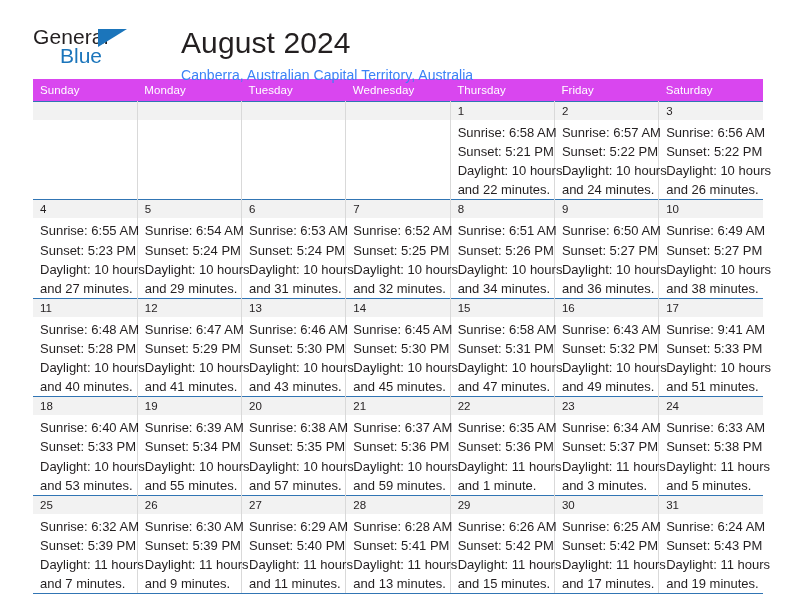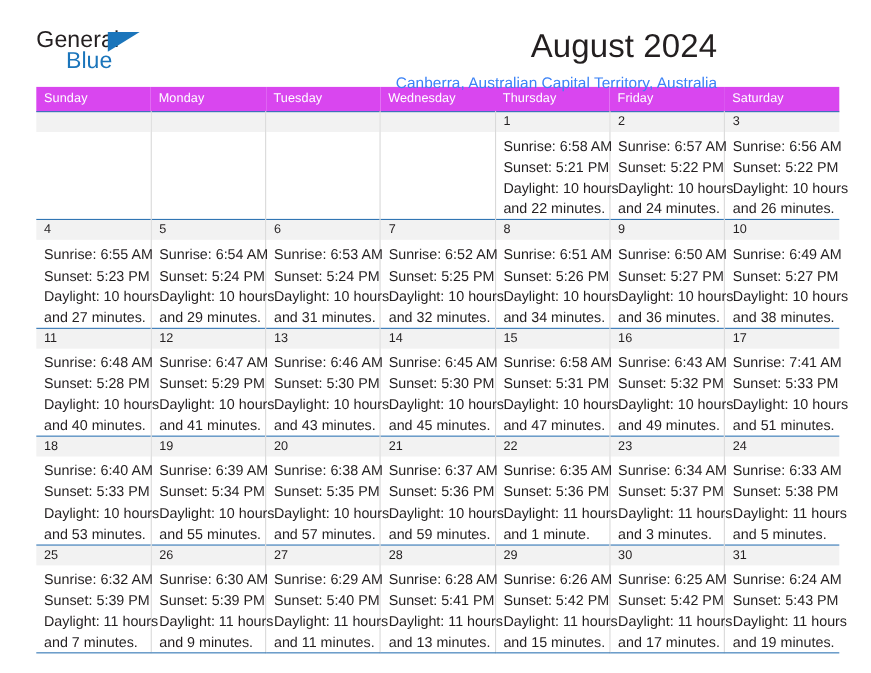--- a/index.html
+++ b/index.html
@@ -60,21 +60,21 @@
     position: absolute;
     left: 29px;
     top: 19px;
     font-size: 21px;
     color: #1b75bb;
     font-family: "Liberation Sans", sans-serif;
     line-height: 1;
     text-align: center;
   }
   .title-block {
-    text-align: right;
+    text-align: left;
     flex: 1 1 auto;
     padding-top: 1px;
   }
   .cal-title {
     font-size: 30px;
     font-weight: normal;
     color: #231f20;
     line-height: 1.05;
     margin: 0;
     letter-spacing: 0.1px;
@@ -356,21 +356,21 @@
             <div class="info">
               <div>Sunrise: 6:43 AM</div>
               <div>Sunset: 5:32 PM</div>
               <div>Daylight: 10 hours</div>
               <div>and 49 minutes.</div>
             </div>
           </td>
           <td>
             <div class="daynum">17</div>
             <div class="info">
-              <div>Sunrise: 7:41 AM</div>
+              <div>Sunrise: 9:41 AM</div>
               <div>Sunset: 5:33 PM</div>
               <div>Daylight: 10 hours</div>
               <div>and 51 minutes.</div>
             </div>
           </td>
         </tr>
         <tr>
           <td>
             <div class="daynum">18</div>
             <div class="info">

